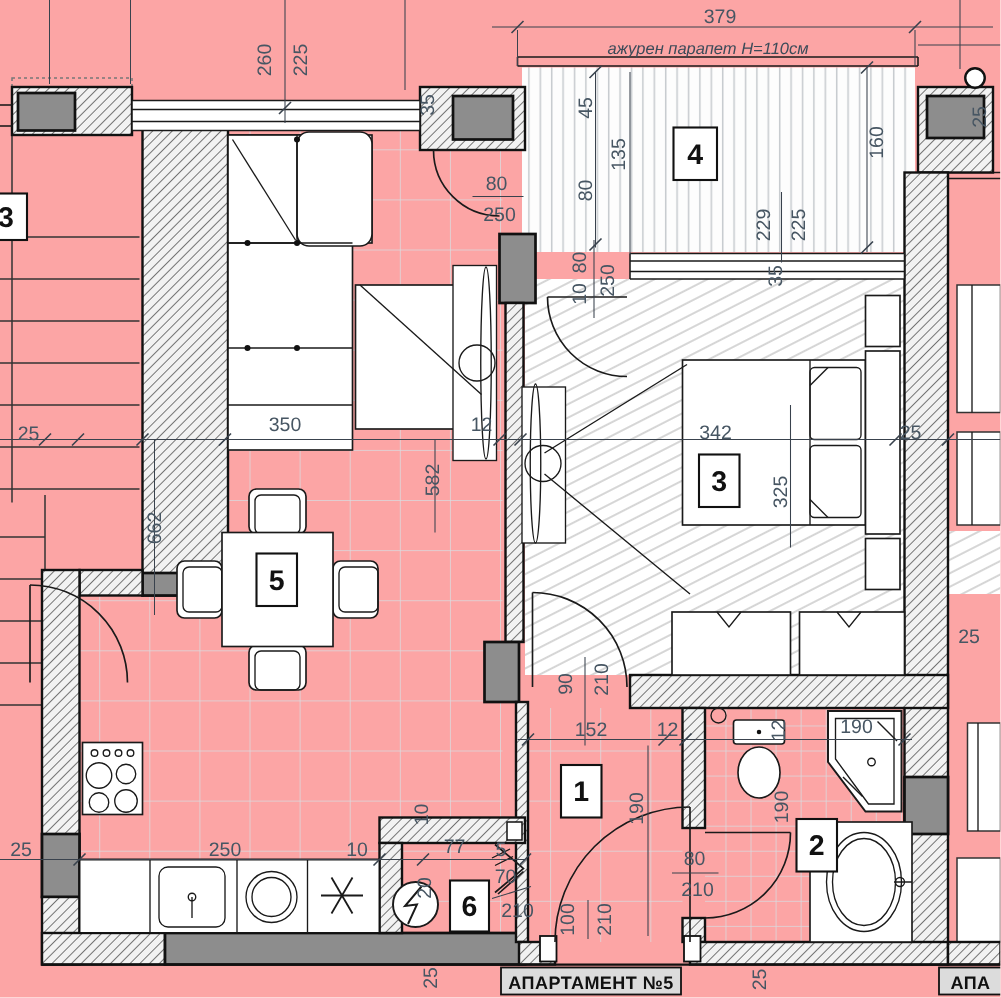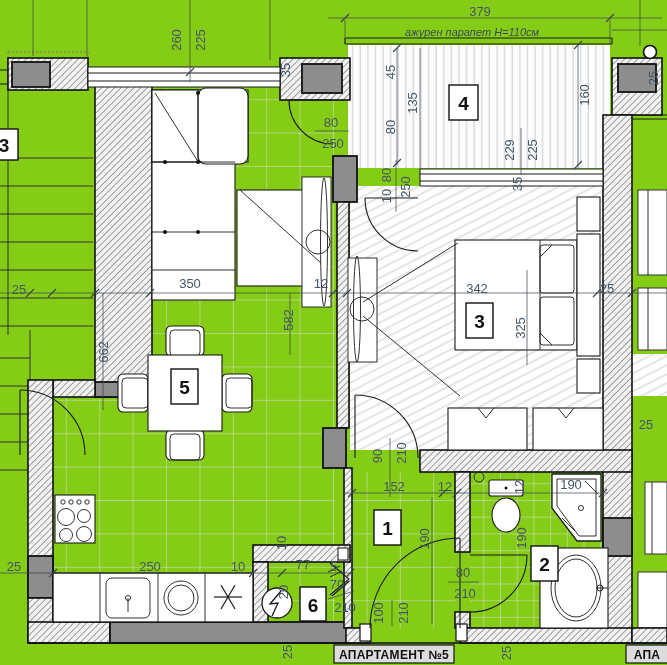--- a/index.html
+++ b/index.html
@@ -1,16 +1,16 @@
 <!DOCTYPE html>
 <html><head>
 <meta charset="utf-8">
 <style>
   html,body{margin:0;padding:0;background:#fff;}
-  #plan-wrap{width:667px;height:665px;position:relative;background:#84cc16;overflow:hidden;}
+  #plan-wrap{width:667px;height:665px;position:relative;background:#fca5a5;overflow:hidden;}
   svg{display:block;}
   text.dim{font-family:"Liberation Sans",sans-serif;font-size:13px;fill:#475663;text-anchor:middle;dominant-baseline:central;}
   text.roomnum{font-family:"Liberation Sans",sans-serif;font-size:19px;font-weight:bold;fill:#111;text-anchor:middle;dominant-baseline:central;}
   text.apt{font-family:"Liberation Sans",sans-serif;font-size:12px;font-weight:bold;fill:#111;text-anchor:middle;dominant-baseline:central;letter-spacing:.3px;}
   text.note{font-family:"Liberation Sans",sans-serif;font-style:italic;font-size:11px;fill:#3c4b59;text-anchor:middle;}
   .wall{fill:url(#wallHatch);stroke:#111;stroke-width:1.6;}
   .pillar{fill:#8d8d8d;stroke:#111;stroke-width:1.8;}
   .furn{fill:#fff;stroke:#1a1a1a;stroke-width:1.1;}
   .fline{fill:none;stroke:#1a1a1a;stroke-width:.9;}
   .door{fill:none;stroke:#1a1a1a;stroke-width:1.1;}

